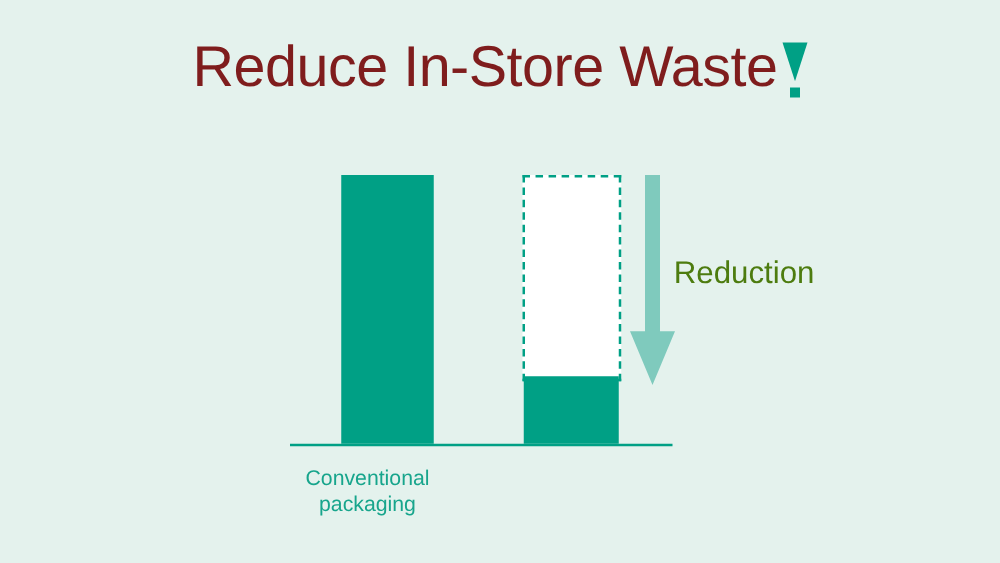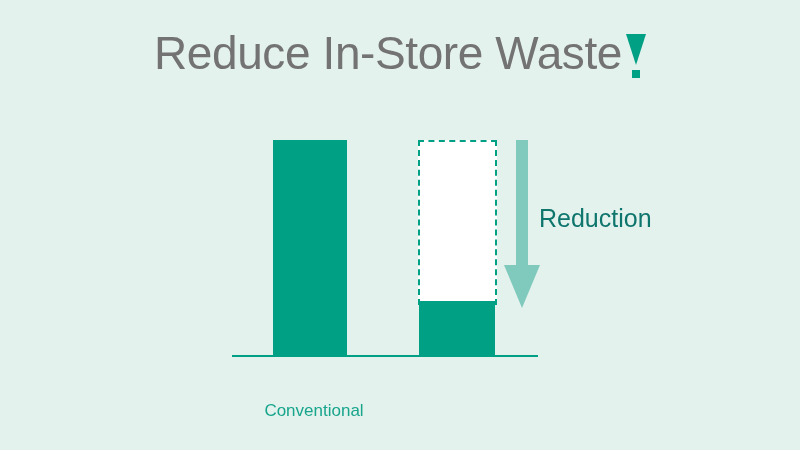--- a/index.html
+++ b/index.html
@@ -26,21 +26,21 @@
     left: 0;
     top: 26px;
     width: 800px;
     text-align: center;
     white-space: nowrap;
   }
   #title-text {
     font-size: 46px;
     font-weight: 400;
     letter-spacing: -0.4px;
-    color: #737373;
+    color: #7f1d1d;
     vertical-align: middle;
   }
   #title-bang {
     display: inline-block;
     position: relative;
     width: 20px;
     height: 46px;
     vertical-align: middle;
     margin-left: 4px;
     top: 2px;
@@ -118,37 +118,36 @@
   }
   #reduction-arrow svg {
     display: block;
   }
 
   #reduction-label {
     position: absolute;
     left: 539px;
     top: 204px;
     font-size: 25px;
-    color: #0f766e;
+    color: #4d7c0f;
     white-space: nowrap;
   }
 
   
   .cat-label {
     position: absolute;
     text-align: center;
     font-size: 17px;
     line-height: 21px;
     color: #17a58c;
   }
   #cat-conventional {
-    left: 234px;
+    left: 214px;
     top: 372px;
     width: 160px;
-    margin-top: 28px;
   }
   #cat-map {
     left: 417px;
     top: 372px;
     width: 80px;
   }
 </style>
 </head>
 <body>
 
@@ -174,17 +173,18 @@
     <div id="reduction-arrow">
       <svg width="40" height="170" viewBox="0 0 40 170" xmlns="http://www.w3.org/2000/svg">
         <path d="M 13 0 L 25 0 L 25 125 L 37 125 L 19 168 L 1 125 L 13 125 Z" fill="#7fcabd"></path>
       </svg>
     </div>
 
     <div id="reduction-label">Reduction</div>
 
     <div class="cat-label" id="cat-conventional">
       <div>Conventional</div>
+      <div>packaging</div>
     </div>
 
 
   </div>
 </div>
 
 </body></html>

